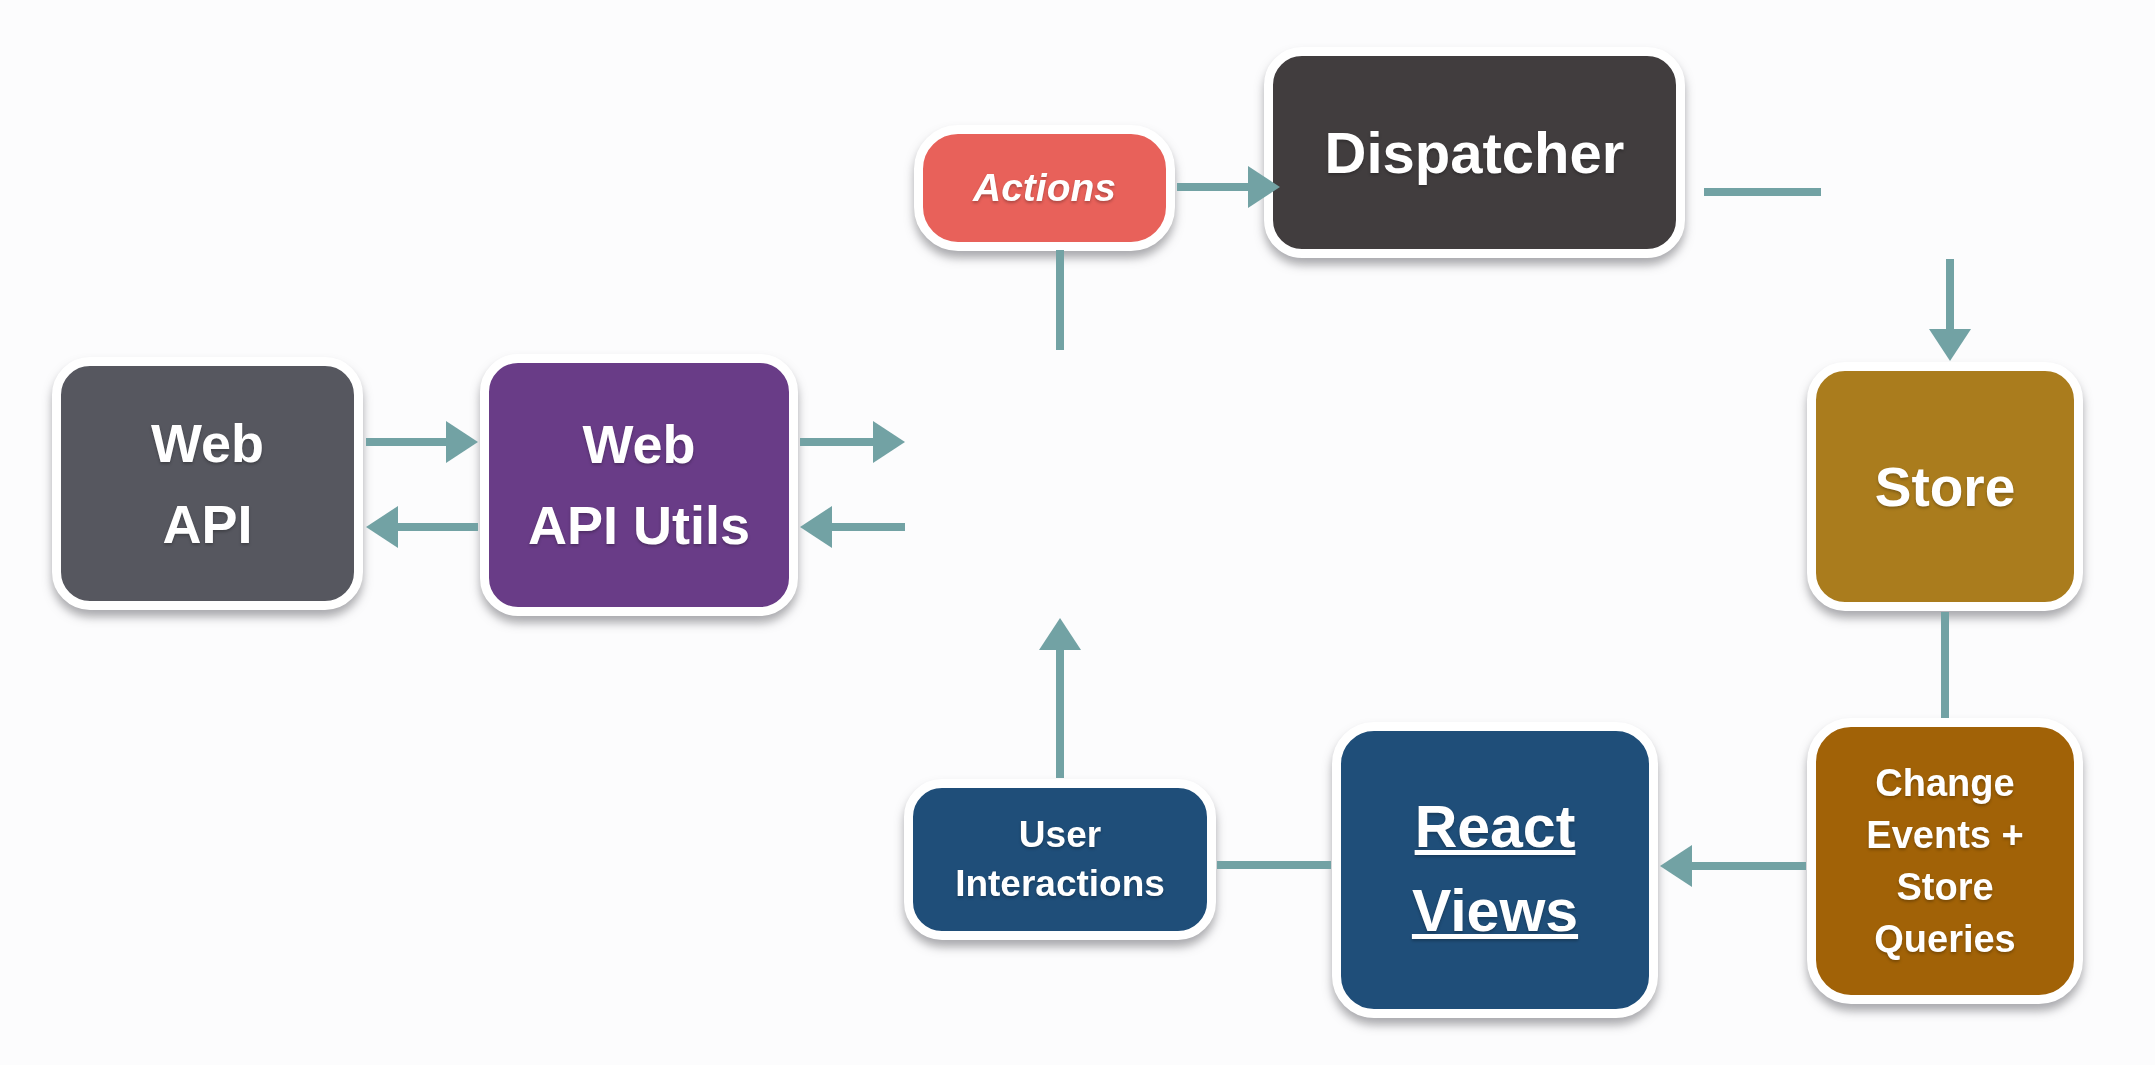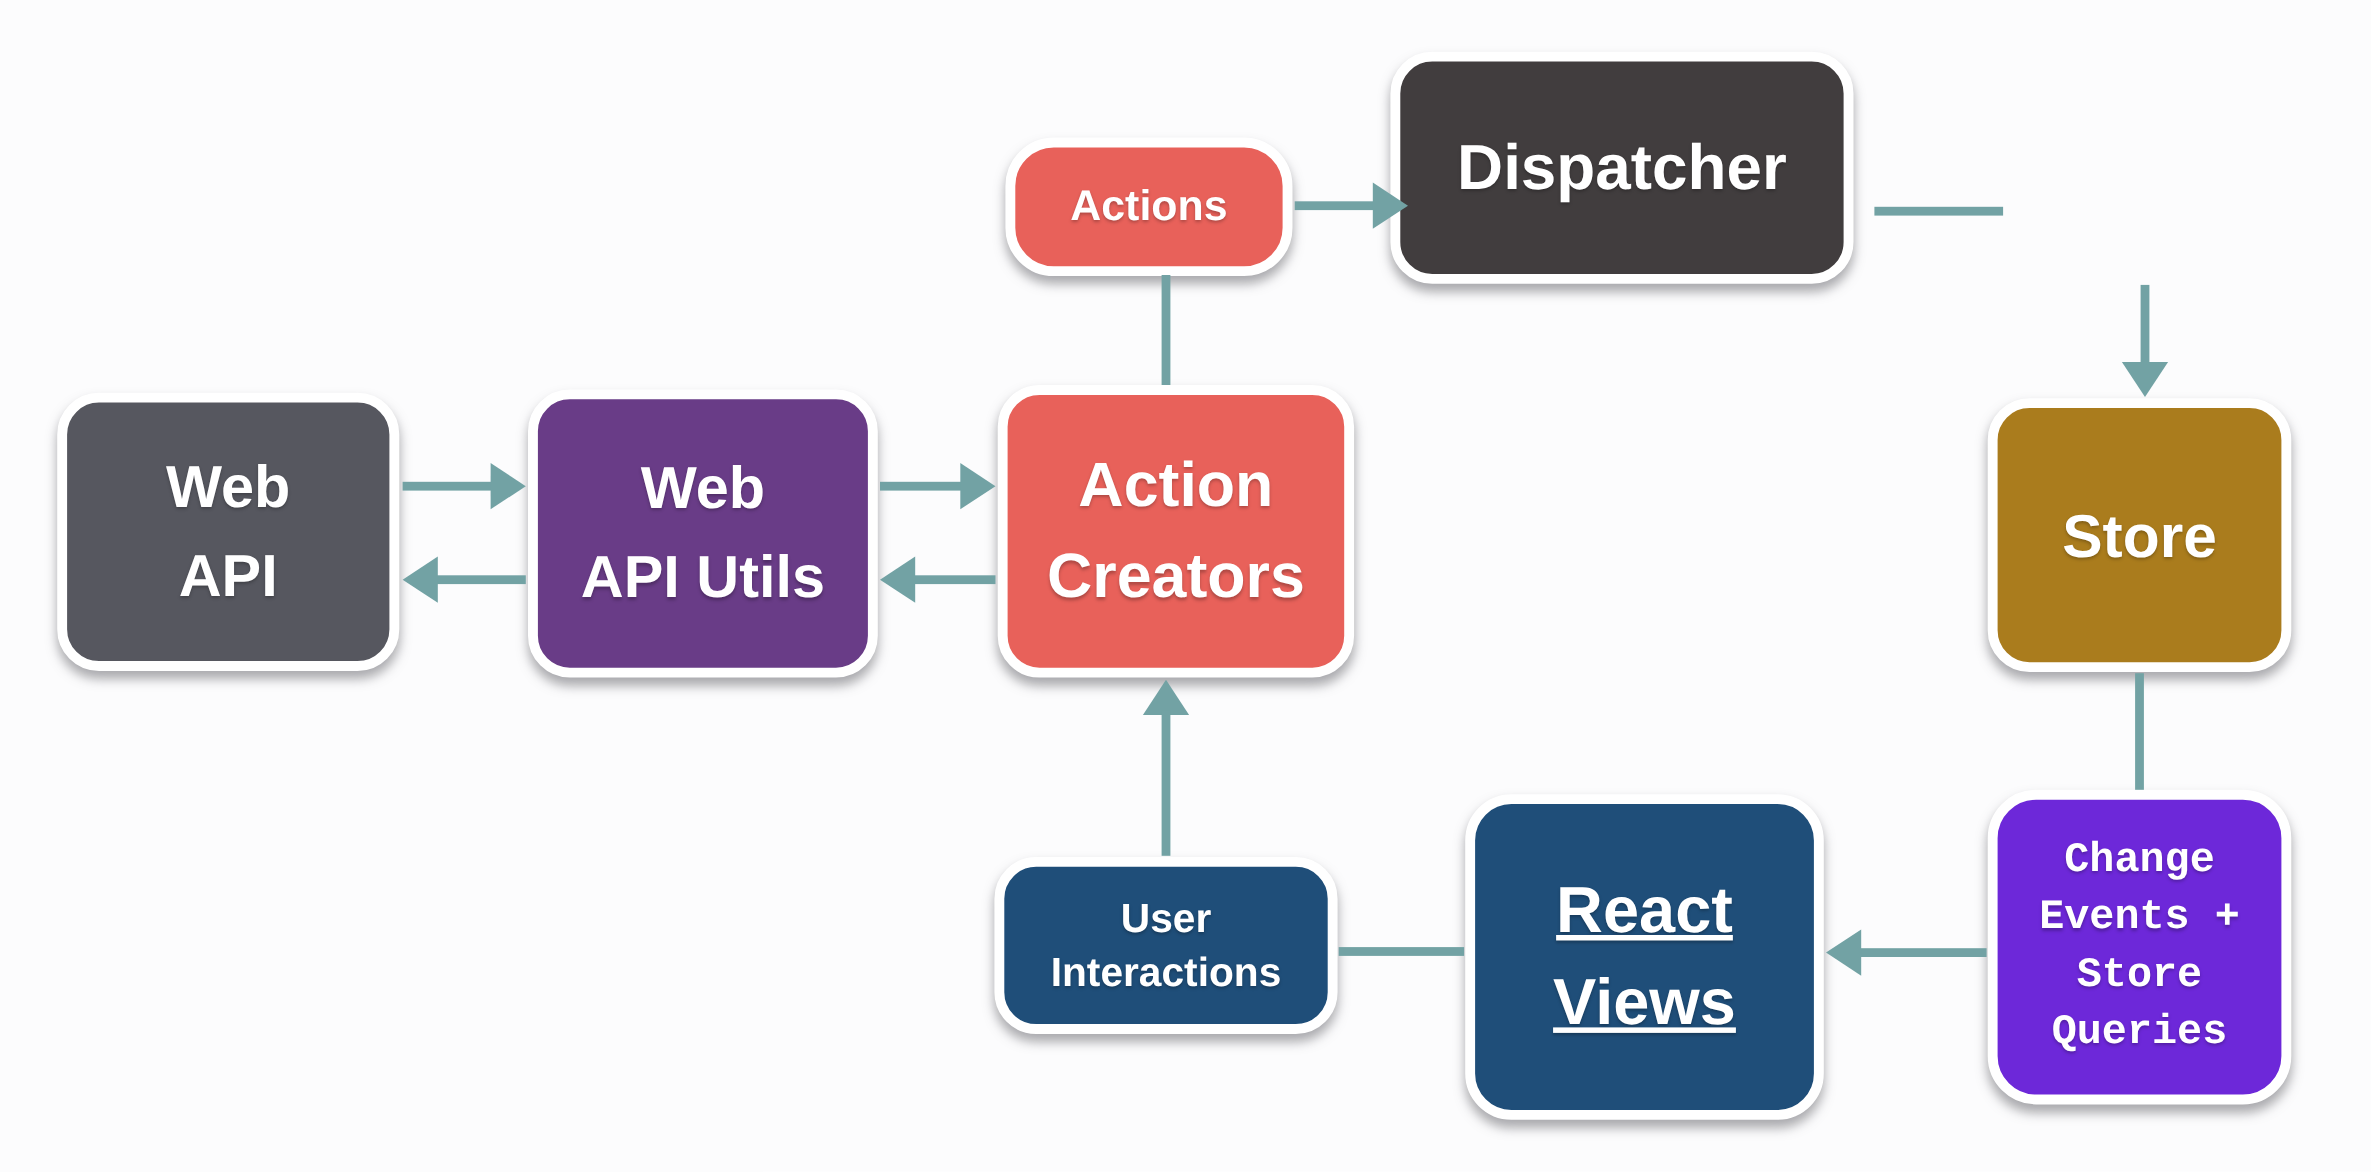--- a/index.html
+++ b/index.html
@@ -6,21 +6,21 @@
   body{font-family:"Liberation Sans","DejaVu Sans",sans-serif;}
   .stage{position:relative;width:2155px;height:1065px;overflow:hidden;}
   .node{
     position:absolute;box-sizing:border-box;
     border:9px solid #ffffff;border-radius:38px;
     box-shadow:0 7px 10px rgba(90,90,95,0.5);
     display:flex;align-items:center;justify-content:center;
     color:#ffffff;font-weight:bold;text-align:center;
   }
   .node .label{white-space:pre-line;text-shadow:0 2px 3px rgba(0,0,0,0.25);}
-  .pill{border-radius:44px;}
+  .pill{border-radius:44px;font-style:italic;}
   .connector{position:absolute;}
   .shaft{position:absolute;background:currentColor;}
   .head{position:absolute;width:0;height:0;}
   .head.right{border-top:21px solid transparent;border-bottom:21px solid transparent;border-left:32px solid currentColor;}
   .head.left{border-top:21px solid transparent;border-bottom:21px solid transparent;border-right:32px solid currentColor;}
   .head.down{border-left:21px solid transparent;border-right:21px solid transparent;border-top:32px solid currentColor;}
   .head.up{border-left:21px solid transparent;border-right:21px solid transparent;border-bottom:32px solid currentColor;}
   
   #n-web-api{left:52px;top:357px;width:311px;height:253px;font-size:54px;line-height:1.5;}
   #n-web-api-utils{left:480px;top:354px;width:318px;height:262px;font-size:54px;line-height:1.5;}
@@ -41,39 +41,35 @@
   <div class="node" id="n-web-api" style="background: rgb(86, 87, 95);">
     <div class="label">Web
 API</div>
   </div>
 
   <div class="node" id="n-web-api-utils" style="background: rgb(105, 60, 135);">
     <div class="label">Web
 API Utils</div>
   </div>
 
-  <div class="node" id="n-action-creators" style="background: rgb(232, 97, 90);">
-    <div class="label">Action
-Creators</div>
-  </div>
 
   <div class="node pill" id="n-actions" style="background: rgb(232, 97, 90);">
     <div class="label">Actions</div>
   </div>
 
   <div class="node" id="n-dispatcher" style="background: rgb(65, 61, 62);">
     <div class="label">Dispatcher</div>
   </div>
 
 
   <div class="node" id="n-store" style="background: rgb(170, 124, 29);">
     <div class="label">Store</div>
   </div>
 
-  <div class="node" id="n-change-events" style="background: #6d28d9; font-family: Liberation Mono, monospace;">
+  <div class="node" id="n-change-events" style="background: #a16207;">
     <div class="label">Change
 Events +
 Store
 Queries</div>
   </div>
 
   <div class="node" id="n-react-views" style="background: rgb(31, 78, 121); text-decoration: underline;">
     <div class="label">React
 Views</div>
   </div>

